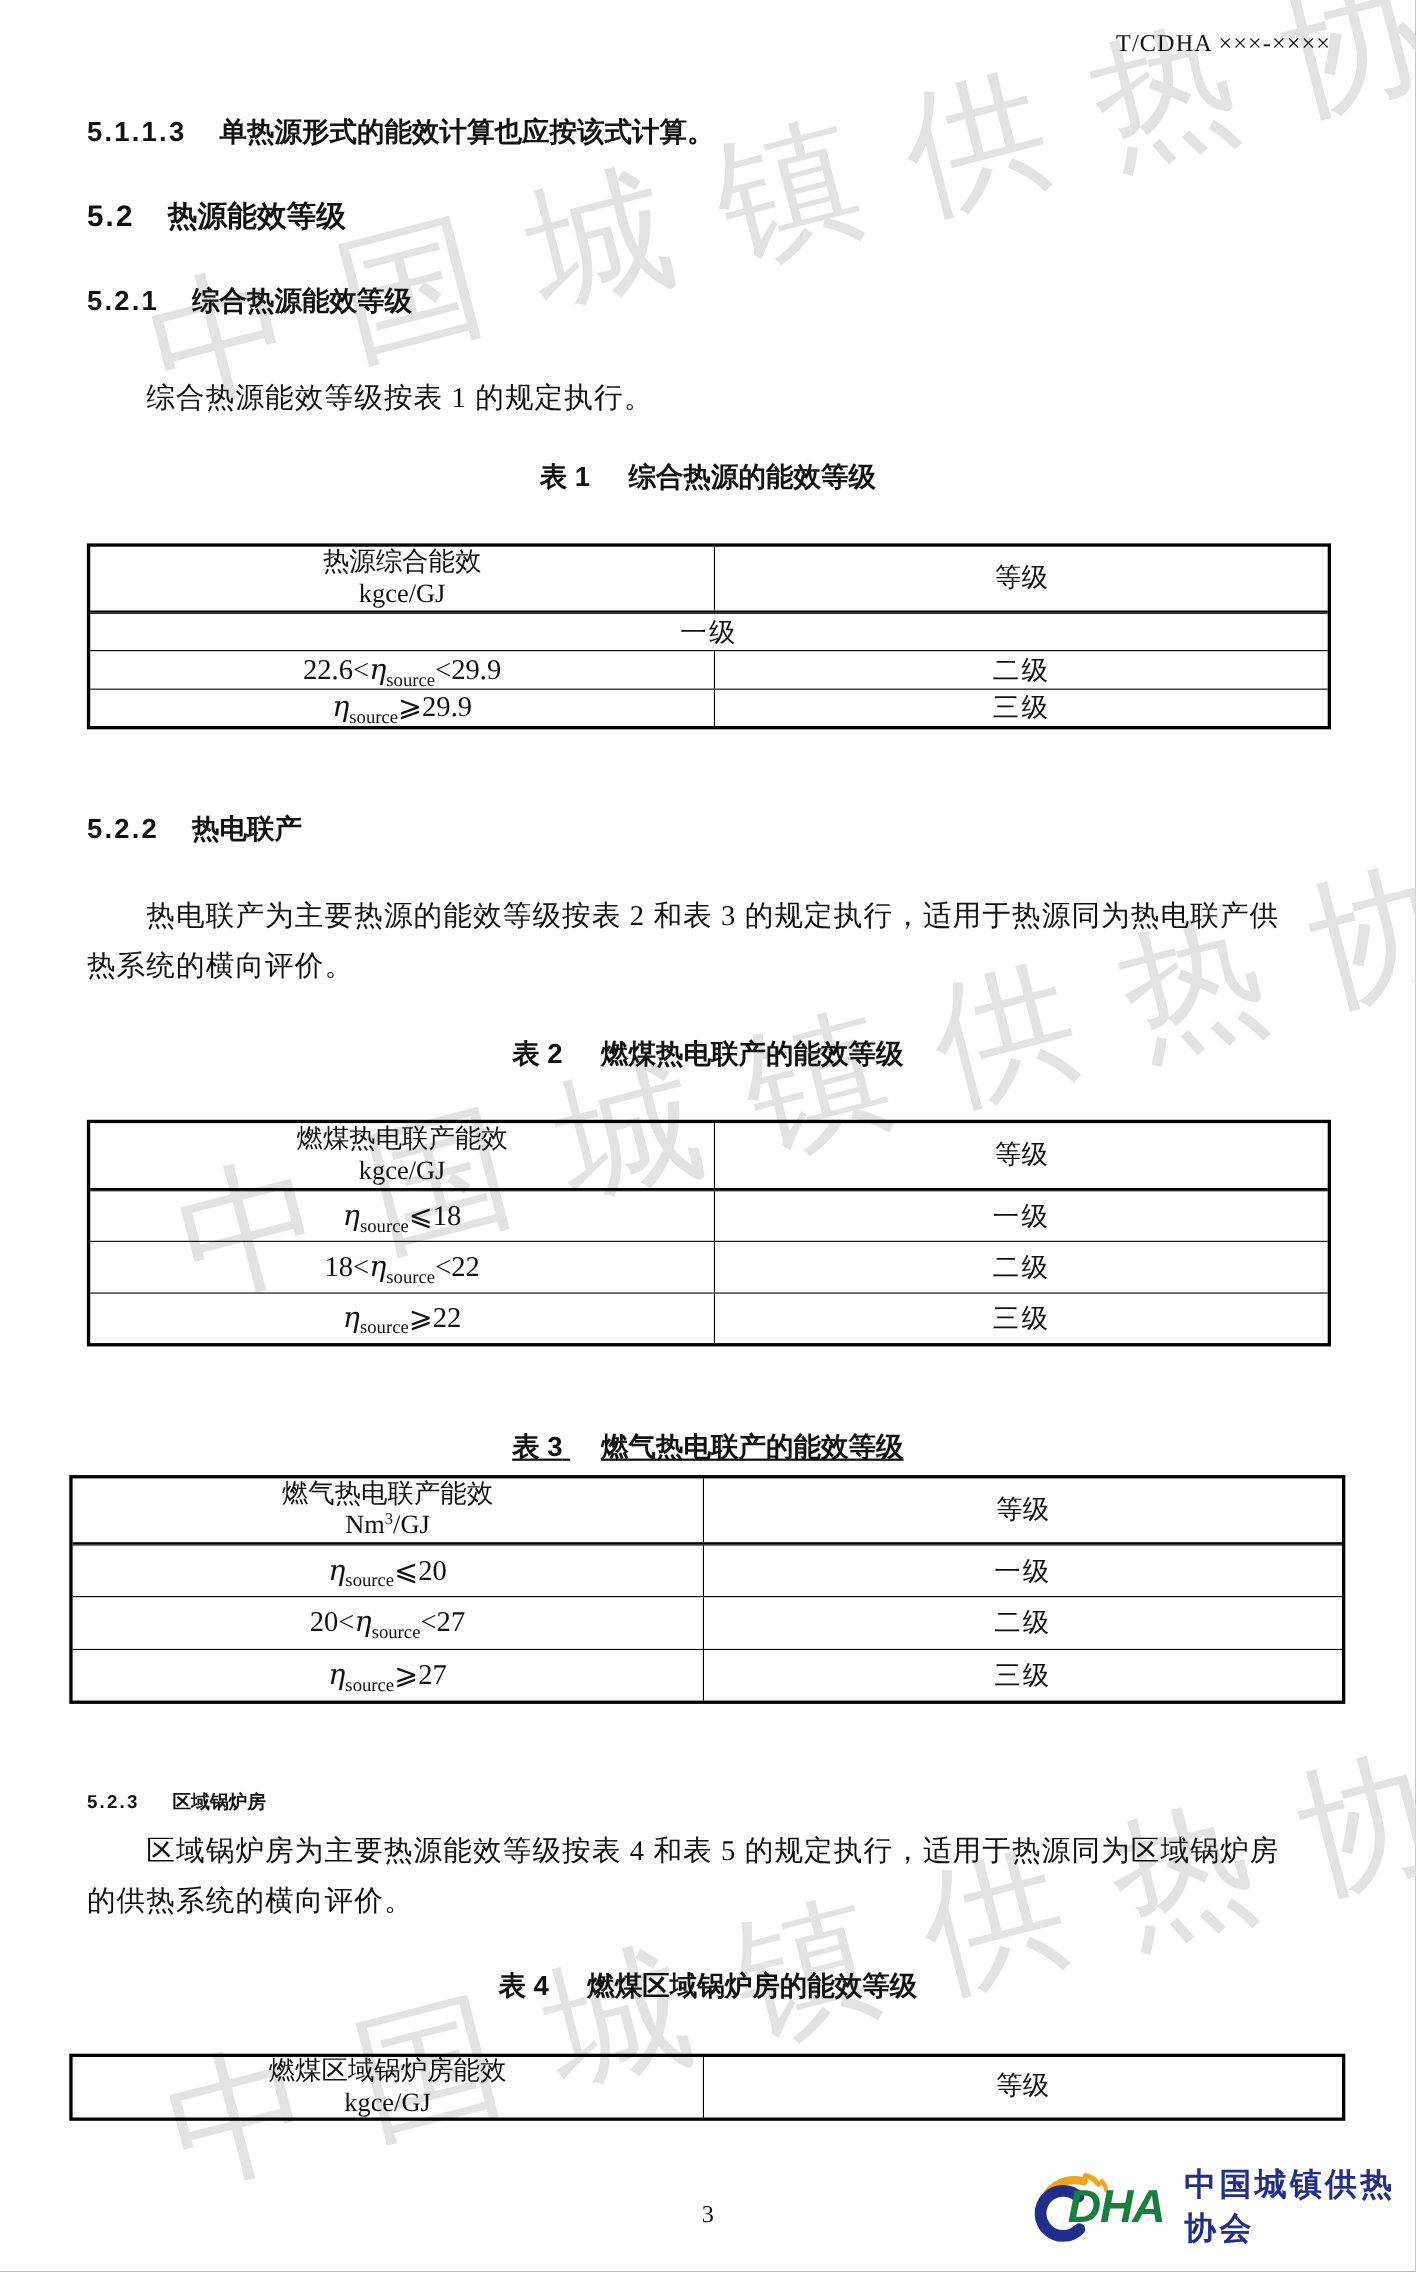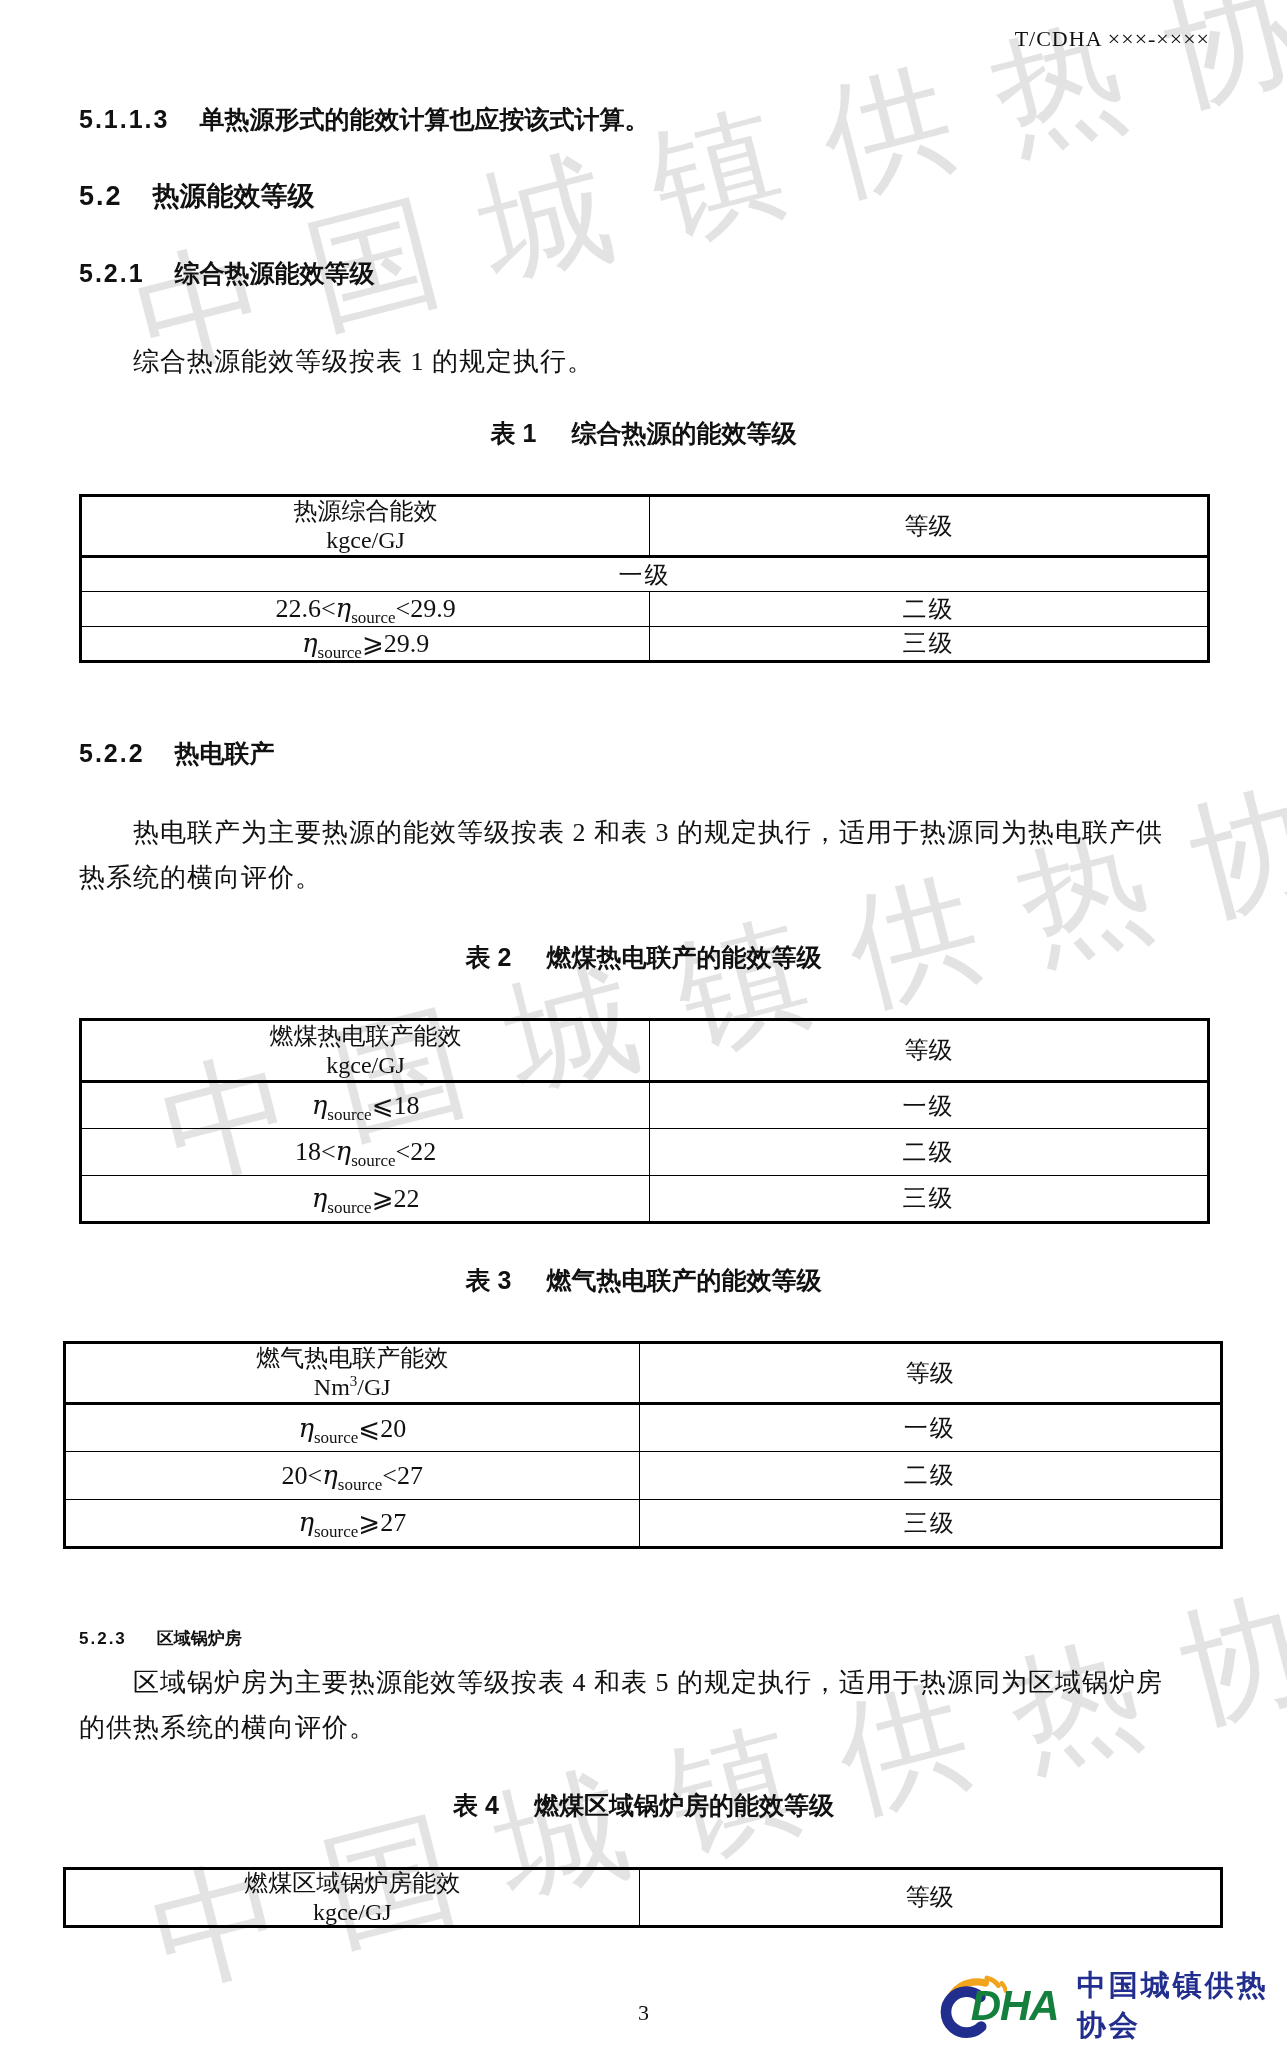--- a/index.html
+++ b/index.html
@@ -29,21 +29,21 @@
   #c523{top:1627px;left:79px;font-size:17px;}
   
   .para{font-size:26px;line-height:45px;letter-spacing:1px;}
   #p521{top:339px;left:133px;}
   #p522{top:810px;left:79px;width:1131px;}
   #p523{top:1660px;left:79px;width:1131px;}
   .ind{padding-left:54px;}
   
   .cap{width:100%;text-align:center;font-size:25px;}
   .cap .capt{margin-left:28px;}
-  #cap1{top:417px;} #cap2{top:941px;} #cap3{top:1264px;} #cap4{top:1789px;}
+  #cap1{top:417px;} #cap2{top:941px;} #cap3{top:1299px;text-decoration:underline;} #cap4{top:1789px;}
   
   .tbl{border:3px solid #000;box-sizing:border-box;display:flex;flex-direction:column;background:transparent;}
   #t1{top:494px;left:79px;width:1131px;height:169px;}
   #t2{top:1018px;left:79px;width:1131px;height:206px;}
   #t3{top:1341px;left:63px;width:1160px;height:208px;}
   #t4{top:1867px;left:63px;width:1160px;height:61px;}
   .trow{display:flex;flex:1;}
   .thdr{flex:none;border-bottom:2.5px solid #000;}
   #t1 .thdr{height:58px;} #t2 .thdr{height:59px;} #t3 .thdr{height:58px;}
   #t4 .thdr{height:100%;border-bottom:none;}

